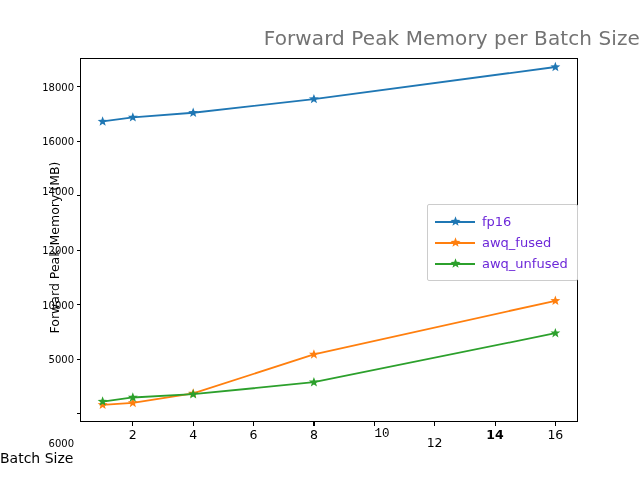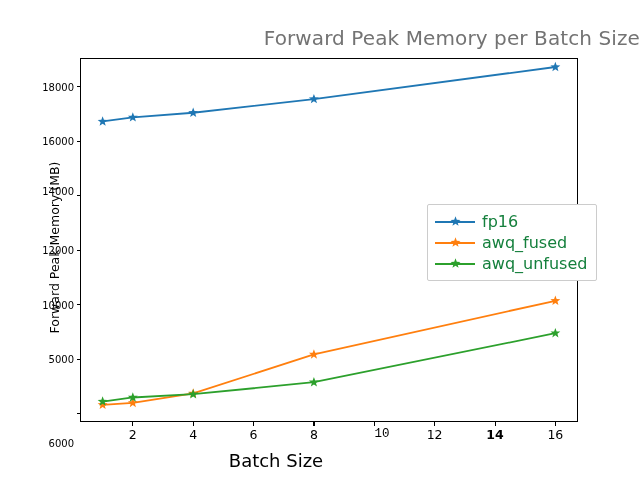--- a/index.html
+++ b/index.html
@@ -81,22 +81,22 @@
     top: 422px;
     width: 1.1px;
     height: 3.5px;
     background: #000000;
   }
   #xlabel {
     position: absolute;
     left: 0;
     top: 450px;
     width: 552px;
-    text-align: center;
-    font-size: 18px;
+    text-align: left;
+    font-size: 14px;
     color: #000000;
   }
   #ylabel {
     position: absolute;
     left: -86px;
     top: 240px;
     width: 280px;
     text-align: center;
     font-size: 12.5px;
     color: #000000;
@@ -134,22 +134,22 @@
     height: 1.7px;
   }
   .legend-star {
     position: absolute;
     left: 14px;
     top: 0px;
     width: 13px;
     height: 13px;
   }
   .legend-label {
-    font-size: 16px;
-    color: #15803d;
+    font-size: 13px;
+    color: #6d28d9;
     white-space: nowrap;
   }
 </style>
 </head>
 <body>
 
 <div id="figure">
 
   <div id="chart-title">Forward Peak Memory per Batch Size</div>
 
@@ -175,21 +175,21 @@
       <div class="xtick-col" style="left: 132.818px;">2</div>
       <div class="xtick-mark" style="left: 132.318px;"></div>
       <div class="xtick-col" style="left: 193.182px;">4</div>
       <div class="xtick-mark" style="left: 192.682px;"></div>
       <div class="xtick-col" style="left: 253.545px;">6</div>
       <div class="xtick-mark" style="left: 253.045px;"></div>
       <div class="xtick-col" style="left: 313.909px;">8</div>
       <div class="xtick-mark" style="left: 313.409px;"></div>
       <div class="xtick-col" style="left: 382px; font-family: Liberation Mono, monospace;">10</div>
       <div class="xtick-mark" style="left: 373.773px;"></div>
-      <div class="xtick-col" style="left: 434.636px;">12</div>
+      <div class="xtick-col" style="left: 434.636px; margin-top: 8px;">12</div>
       <div class="xtick-mark" style="left: 434.136px;"></div>
       <div class="xtick-col" style="left: 495px; font-weight: bold;">14</div>
       <div class="xtick-mark" style="left: 494.5px;"></div>
       <div class="xtick-col" style="left: 555.364px;">16</div>
       <div class="xtick-mark" style="left: 554.864px;"></div>
     </div>
 
   <svg id="plot-svg" viewBox="0 0 498 364" preserveAspectRatio="none">
       <g>
         <path d="M22.64,63.48 L52.82,59.40 L113.18,54.76 L233.91,41.14 L475.36,8.99" fill="none" stroke="#1f77b4" stroke-width="1.8" stroke-linejoin="round" stroke-linecap="round"></path>

